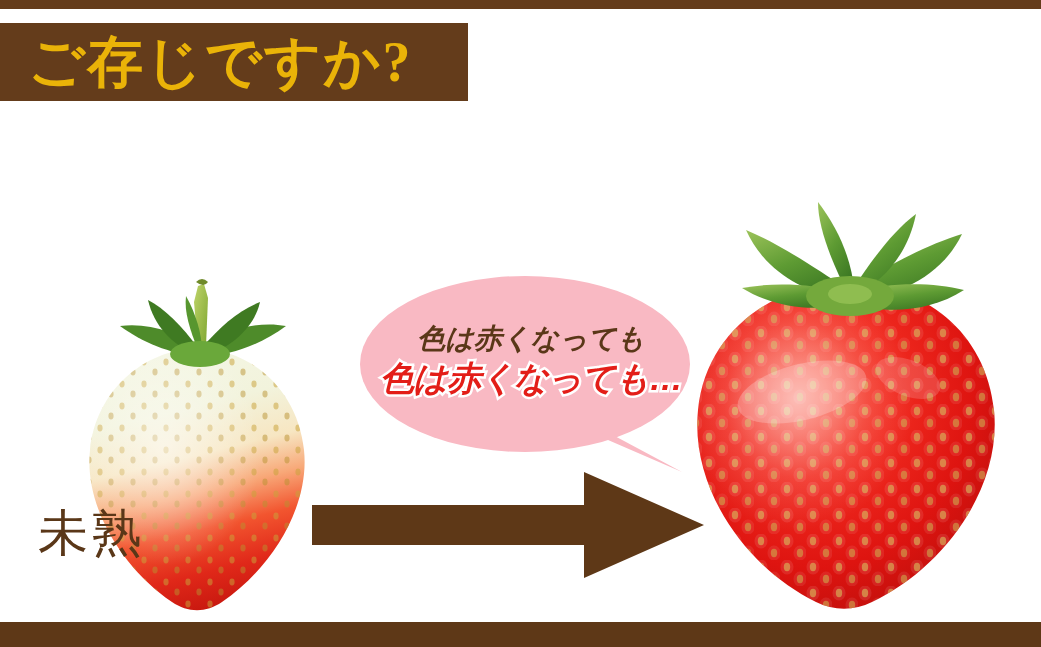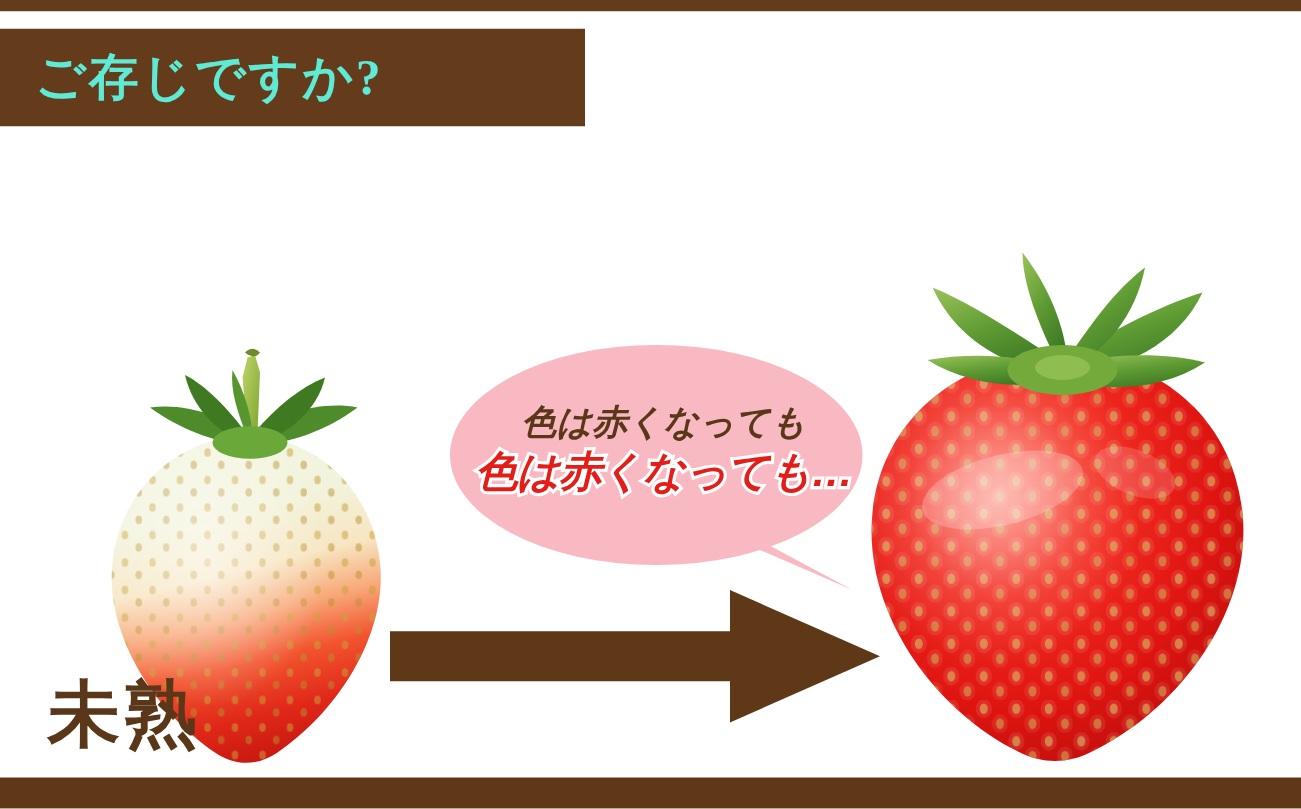--- a/index.html
+++ b/index.html
@@ -31,22 +31,22 @@
   }
 
   
   .banner {
     position:absolute; left:0; top:23px;
     width:468px; height:78px;
     background:#643C1B;
     display:flex; align-items:center;
   }
   .banner-text {
-    color:#5eead4;
-    font-size:40px;
+    color:#eab308;
+    font-size:56px;
     font-weight:700;
     letter-spacing:2px;
     padding-left:28px;
     line-height:1;
     white-space:nowrap;
     font-family:"Liberation Serif","DejaVu Serif",serif;
   }
 
   
   .headline {
@@ -68,22 +68,22 @@
     font-weight:700;
     line-height:82px;
     vertical-align:baseline;
     font-family:"Liberation Serif","DejaVu Serif",serif;
   }
   .hl-brown { color:#5A3718; letter-spacing:1px; }
   .hl-red   { color:#EF0F15; letter-spacing:-1px; font-size:66px; }
 
   
   .label-unripe {
-    position:absolute; left:38px; top:543px;
-    font-size:58px; font-weight:700;
+    position:absolute; left:38px; top:508px;
+    font-size:50px; font-weight:400;
     color:#5A3718; letter-spacing:4px;
     line-height:1;
     z-index:9;
     font-family:"Liberation Serif","DejaVu Serif",serif;
   }
 
   
   .arrow-wrap {
     position:absolute; left:312px; top:470px;
     width:392px; height:110px;

